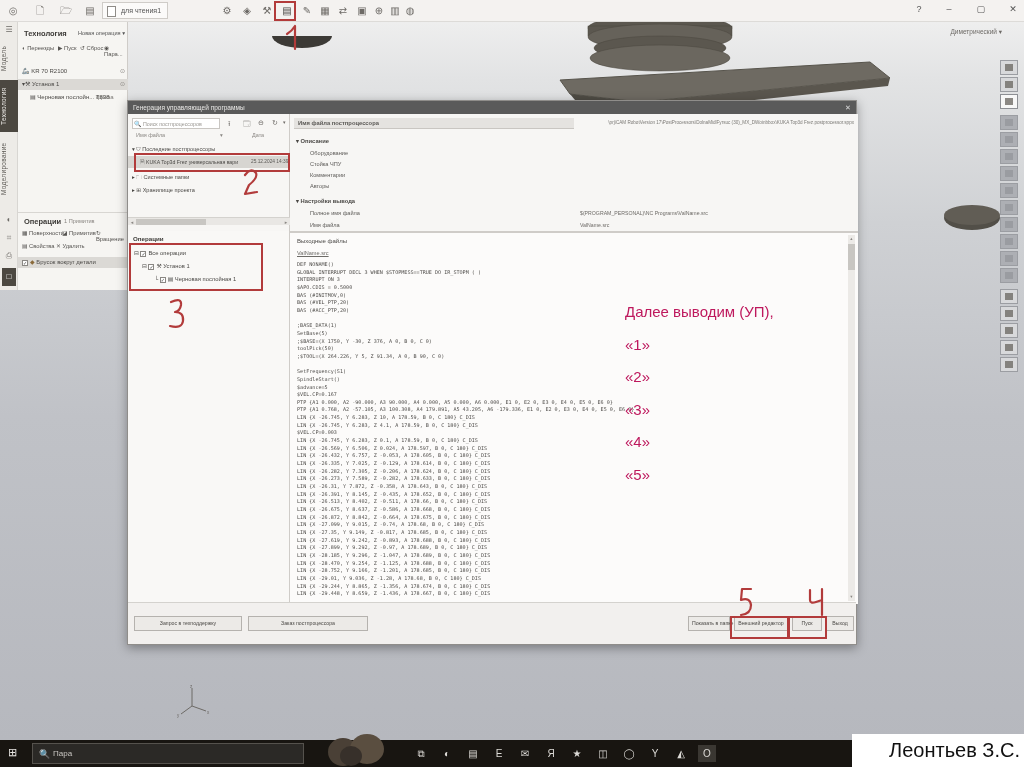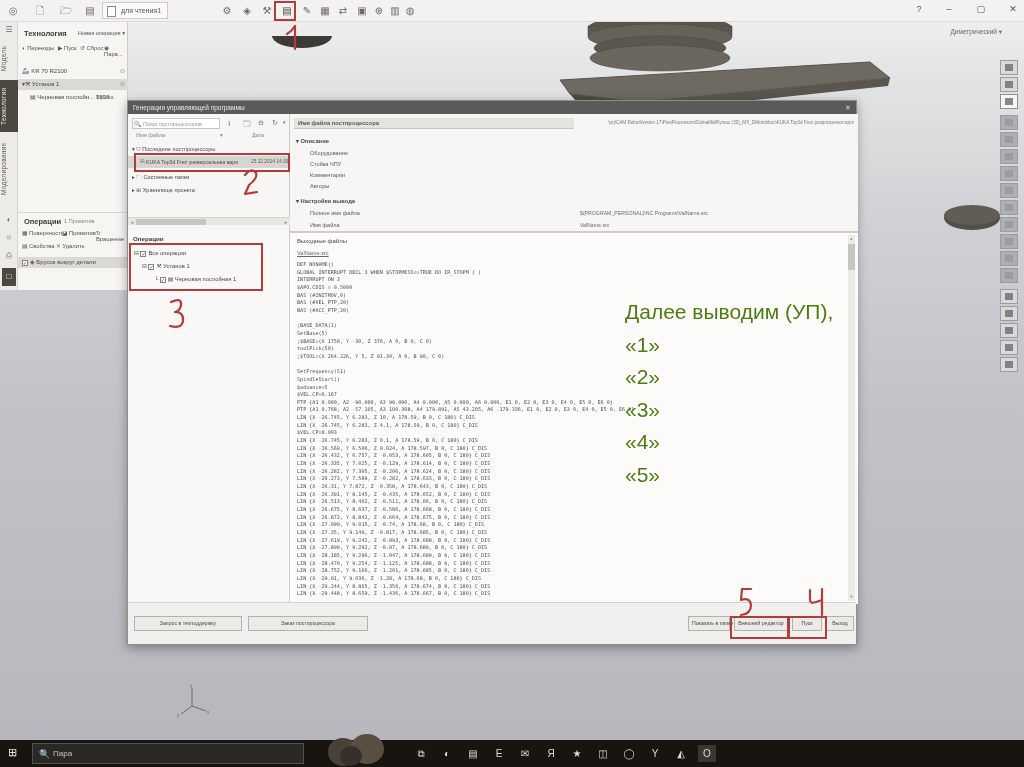--- a/index.html
+++ b/index.html
@@ -79,21 +79,21 @@
 
   .dlg-foot { position:absolute; left:0; bottom:0; width:100%; height:42px; background:#f2f0ee; border-top:1px solid #d4d2ce; }
   .fbtn { position:absolute; top:13px; height:15px; background:#eceae7; border:1px solid #b5b2ae; font-size:5.2px; color:#4b4946; text-align:center; line-height:13px; padding:0 3px; white-space:nowrap; }
 
   
   .redbox { position:absolute; border:2px solid #b23b3b; background:transparent; z-index:60; }
   .redsvg { position:absolute; z-index:60; }
   .redsvg path { stroke:#b23b3b; stroke-width:2.2; fill:none; stroke-linecap:round; stroke-linejoin:round; }
 
   
-  .note { position:absolute; left:625px; top:296px; z-index:55; color:#4d7c0f; font-size:21px; line-height:32.5px; }
+  .note { position:absolute; left:625px; top:296px; z-index:55; color:#be185d; font-size:15px; line-height:32.5px; }
 
   
   .triad { position:absolute; left:176px; top:684px; z-index:6; }
   .triad line { stroke:#6d6a66; stroke-width:1; }
   .triad text { font-size:4.5px; fill:#6d6a66; font-family:"Liberation Sans",sans-serif; }
 
   
   .taskbar { left:0; top:740px; width:1024px; height:27px; background:#181511; z-index:70; }
   .tsk-start { position:absolute; left:8px; top:6px; font-size:11px; color:#e8e6e3; }
   .tsk-search { position:absolute; left:32px; top:3px; width:272px; height:21px; background:#2b2926; border:1px solid #55524d; font-size:8px; color:#c9c6c2; line-height:19px; padding-left:20px; }
@@ -383,14 +383,15 @@
     <span class="tsk-ico" style="left:516px;">✉</span>
     <span class="tsk-ico" style="left:542px;">Я</span>
     <span class="tsk-ico" style="left:568px;">★</span>
     <span class="tsk-ico" style="left:594px;">◫</span>
     <span class="tsk-ico" style="left:620px;">◯</span>
     <span class="tsk-ico" style="left:646px;">Y</span>
     <span class="tsk-ico" style="left:672px;">◭</span>
     <span class="tsk-ico hl" style="left:698px;">O</span>
   </div>
 
+  <div class="credit">Леонтьев З.С.</div>
 
 </div>
 
 </body></html>

